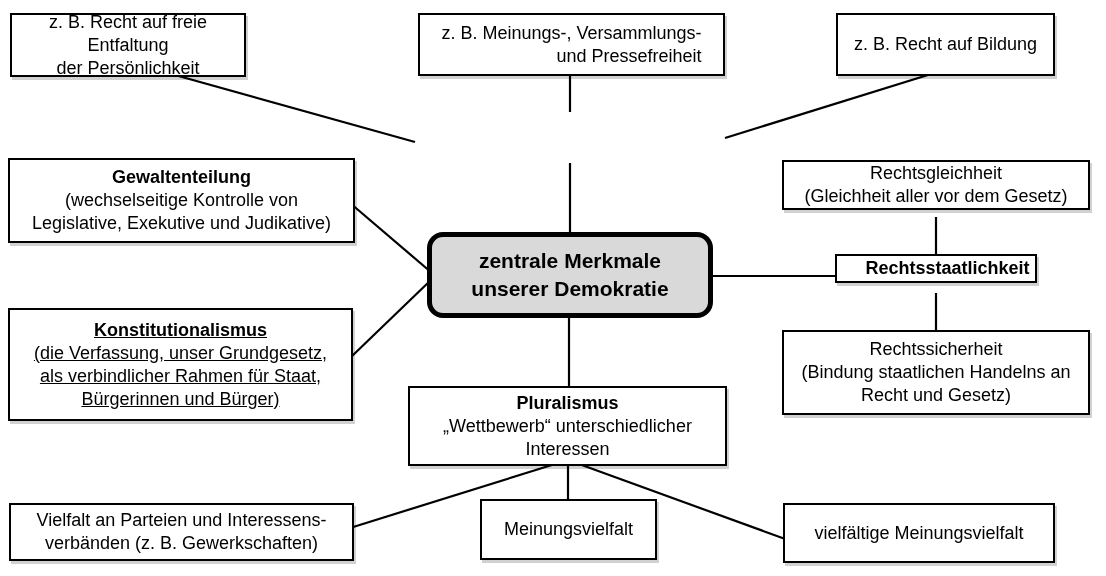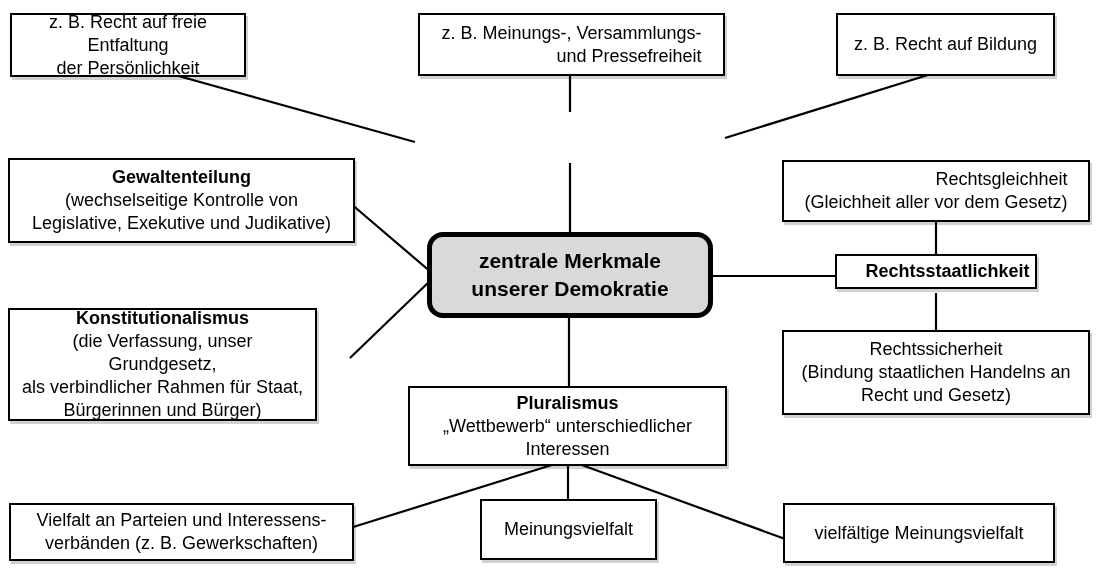--- a/index.html
+++ b/index.html
@@ -84,38 +84,38 @@
     <span class="txt">z. B. Recht auf Bildung</span>
   </div>
 
 
   <div class="node" style="left:8px; top:158px; width:347px; height:85px;">
     <span class="txt bold">Gewaltenteilung</span>
     <span class="txt">(wechselseitige Kontrolle von
 Legislative, Exekutive und Judikative)</span>
   </div>
 
-  <div class="node" style="left:8px; top:308px; width:309px; height:113px;">
+  <div class="node" style="left:8px; top:308px; width:345px; height:113px;text-decoration:underline;">
     <span class="txt bold">Konstitutionalismus</span>
     <span class="txt">(die Verfassung, unser Grundgesetz,
 als verbindlicher Rahmen für Staat,
 Bürgerinnen und Bürger)</span>
   </div>
 
   <div class="node center-node" style="left:427px; top:232px; width:286px; height:86px;">
     <span class="txt">zentrale Merkmale
 unserer Demokratie</span>
   </div>
 
-  <div class="node" style="left:782px; top:160px; width:308px; height:62px;text-align:right;">
+  <div class="node" style="left:782px; top:160px; width:308px; height:50px;">
     <span class="txt">Rechtsgleichheit
 (Gleichheit aller vor dem Gesetz)</span>
   </div>
 
-  <div class="node bold" style="left:835px; top:254px; width:202px; height:35px;padding-left:29px;">
+  <div class="node bold" style="left:835px; top:254px; width:202px; height:29px;padding-left:29px;">
     <span class="txt">Rechtsstaatlichkeit</span>
   </div>
 
   <div class="node" style="left:782px; top:330px; width:308px; height:85px;">
     <span class="txt">Rechtssicherheit
 (Bindung staatlichen Handelns an
 Recht und Gesetz)</span>
   </div>
 
   <div class="node" style="left:408px; top:386px; width:319px; height:80px;">

